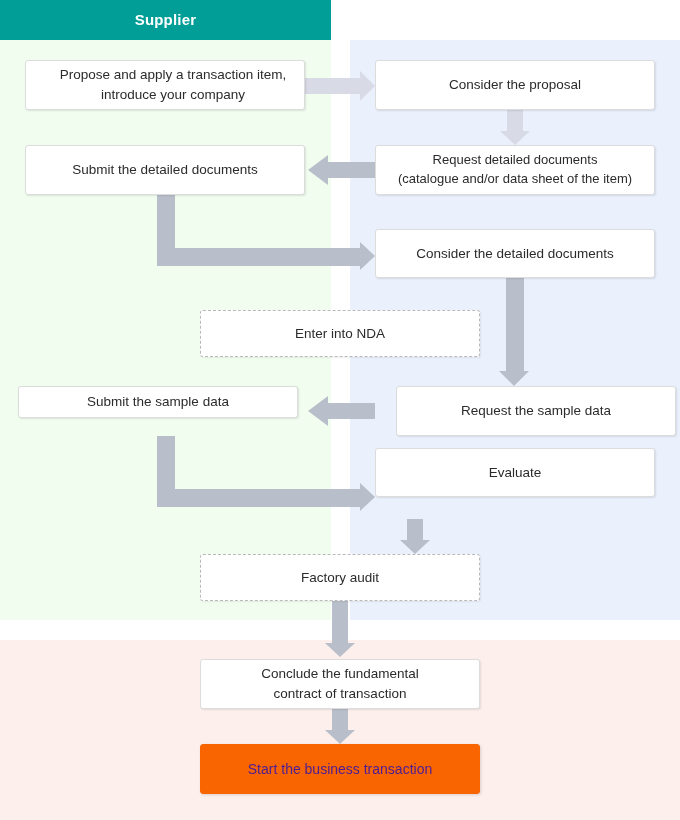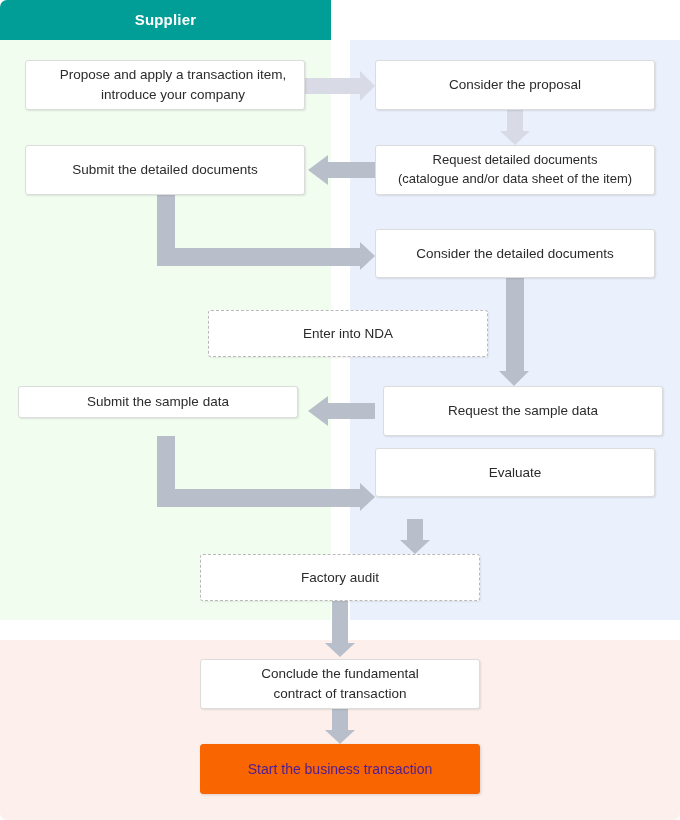--- a/index.html
+++ b/index.html
@@ -7,21 +7,20 @@
     padding: 0;
     background: #ffffff;
   }
   #canvas {
     position: relative;
     width: 680px;
     height: 820px;
     background: #ffffff;
     font-family: "Liberation Sans", sans-serif;
     overflow: hidden;
-    border-radius: 7px;
   }
 
   
   .band {
     position: absolute;
     left: 0;
   }
   .band-green {
     left: 0;
     top: 40px;
@@ -199,29 +198,29 @@
 
   <div class="box" style="left:375px; top:145px; width:280px; height:50px; font-size:13px;">
     <span>Request detailed documents
 (catalogue and/or data sheet of the item)</span>
   </div>
 
   <div class="box" style="left:375px; top:229px; width:280px; height:49px;">
     <span>Consider the detailed documents</span>
   </div>
 
-  <div class="box dashed" style="left:208px; top:310px; width:280px; height:47px;">
+  <div class="box dashed" style="left:200px; top:310px; width:280px; height:47px;">
     <span>Enter into NDA</span>
   </div>
 
   <div class="box" style="left:18px; top:386px; width:280px; height:32px;">
     <span>Submit the sample data</span>
   </div>
 
-  <div class="box" style="left:383px; top:386px; width:280px; height:50px;">
+  <div class="box" style="left:396px; top:386px; width:280px; height:50px;">
     <span>Request the sample data</span>
   </div>
 
   <div class="box" style="left:375px; top:448px; width:280px; height:49px;">
     <span>Evaluate</span>
   </div>
 
   <div class="box dashed" style="left:200px; top:554px; width:280px; height:47px;">
     <span>Factory audit</span>
   </div>

